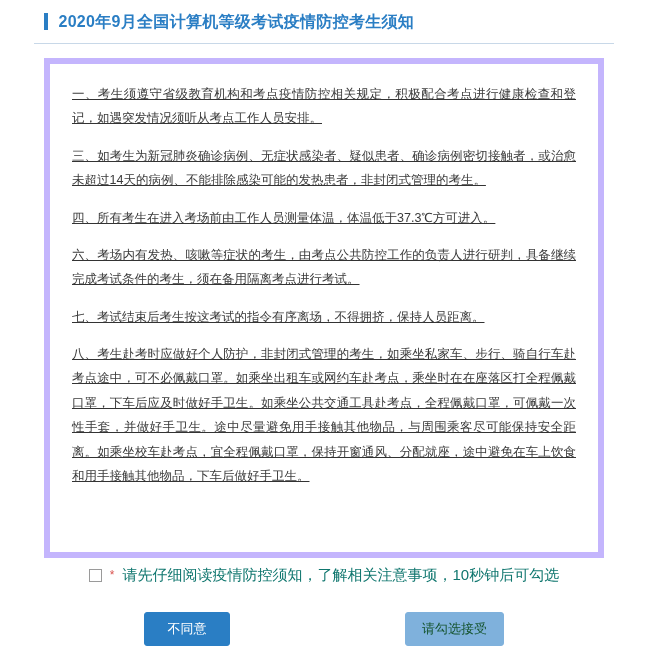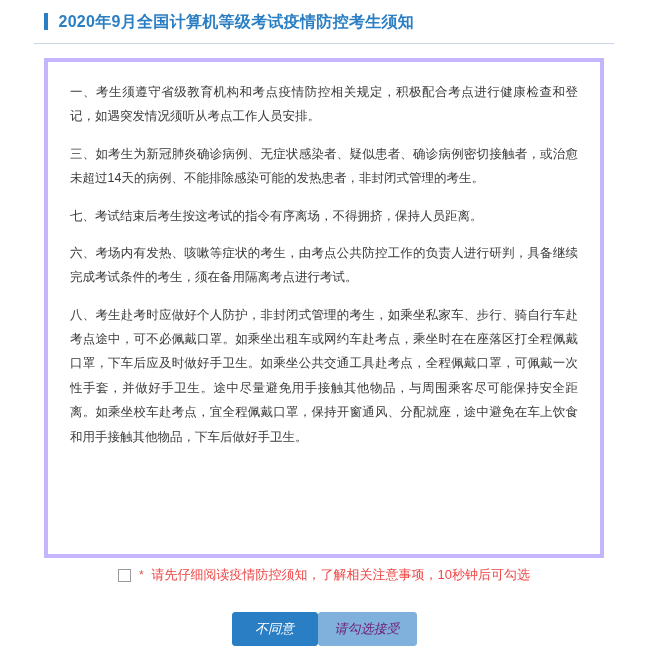--- a/index.html
+++ b/index.html
@@ -47,26 +47,27 @@
   .title-text {
     display: inline;
     color: #2a7ec4;
     font-size: 16px;
     font-weight: bold;
     letter-spacing: 0.3px;
   }
   .notice-box {
     position: relative;
     margin: 0 10px;
-    border: 4px solid #c4b5fd;
+    border: 6px solid #c4b5fd;
     background: #ffffff;
     height: 500px;
     box-sizing: border-box;
     padding: 18px 22px 10px 22px;
     overflow: hidden;
+    text-decoration: underline;
   }
   .notice-box p {
     margin: 0 0 13px 0;
     font-size: 12.5px;
     line-height: 1.95;
     color: #3a3a3a;
     text-align: justify;
     text-indent: 0;
   }
   .confirm-row {
@@ -91,51 +92,50 @@
     background: #fff;
     display: inline-block;
     box-sizing: border-box;
   }
   .star {
     color: #d9534f;
     font-size: 12px;
     line-height: 1;
   }
   .confirm-text {
-    font-size: 13px;
-    color: #ef4444;
+    font-size: 15px;
+    color: #0f766e;
   }
   .btn-row {
     position: absolute;
     left: 34px;
     top: 612px;
     width: 580px;
     display: flex;
-    justify-content: center;
+    justify-content: space-between;
     padding: 0 110px;
     box-sizing: border-box;
-    font-style: italic;
   }
   .btn {
     min-width: 86px;
     padding: 7px 16px;
     background: #2a7ec4;
     color: #ffffff;
     font-size: 13px;
     border: 1px solid #2a7ec4;
     border-radius: 3px;
     text-align: center;
     cursor: pointer;
     box-sizing: border-box;
     user-select: none;
   }
   .btn.disabled {
     background: #7fb1dc;
     border-color: #7fb1dc;
-    color: #701a75;
+    color: #14532d;
   }
   .side-left, .side-right {
     position: absolute;
     top: 0;
     width: 34px;
     height: 655px;
     background: #ffffff;
   }
   .side-left { left: 0; }
   .side-right { right: 0; }
@@ -150,22 +150,23 @@
   <div class="outer-frame">
 
     <div class="title-bar">
       <span class="bar-accent"></span>
       <span class="title-text">2020年9月全国计算机等级考试疫情防控考生须知</span>
     </div>
 
     <div class="notice-box">
       <p>一、考生须遵守省级教育机构和考点疫情防控相关规定，积极配合考点进行健康检查和登记，如遇突发情况须听从考点工作人员安排。</p>
       <p>三、如考生为新冠肺炎确诊病例、无症状感染者、疑似患者、确诊病例密切接触者，或治愈未超过14天的病例、不能排除感染可能的发热患者，非封闭式管理的考生。</p>
+      <p>四、所有考生在进入考场前由工作人员测量体温，体温低于37.3℃方可进入。</p>
+      <p>六、考场内有发热、咳嗽等症状的考生，由考点公共防控工作的负责人进行研判，具备继续完成考试条件的考生，须在备用隔离考点进行考试。</p>
       <p>七、考试结束后考生按这考试的指令有序离场，不得拥挤，保持人员距离。</p>
-      <p>六、考场内有发热、咳嗽等症状的考生，由考点公共防控工作的负责人进行研判，具备继续完成考试条件的考生，须在备用隔离考点进行考试。</p>
       <p>八、考生赴考时应做好个人防护，非封闭式管理的考生，如乘坐私家车、步行、骑自行车赴考点途中，可不必佩戴口罩。如乘坐出租车或网约车赴考点，乘坐时在在座落区打全程佩戴口罩，下车后应及时做好手卫生。如乘坐公共交通工具赴考点，全程佩戴口罩，可佩戴一次性手套，并做好手卫生。途中尽量避免用手接触其他物品，与周围乘客尽可能保持安全距离。如乘坐校车赴考点，宜全程佩戴口罩，保持开窗通风、分配就座，途中避免在车上饮食和用手接触其他物品，下车后做好手卫生。</p>
     </div>
 
   </div>
 
   <div class="confirm-row">
     <div class="confirm-inner">
       <span class="chk"></span>
       <span class="star">*</span>
       <span class="confirm-text">请先仔细阅读疫情防控须知，了解相关注意事项，10秒钟后可勾选</span>

